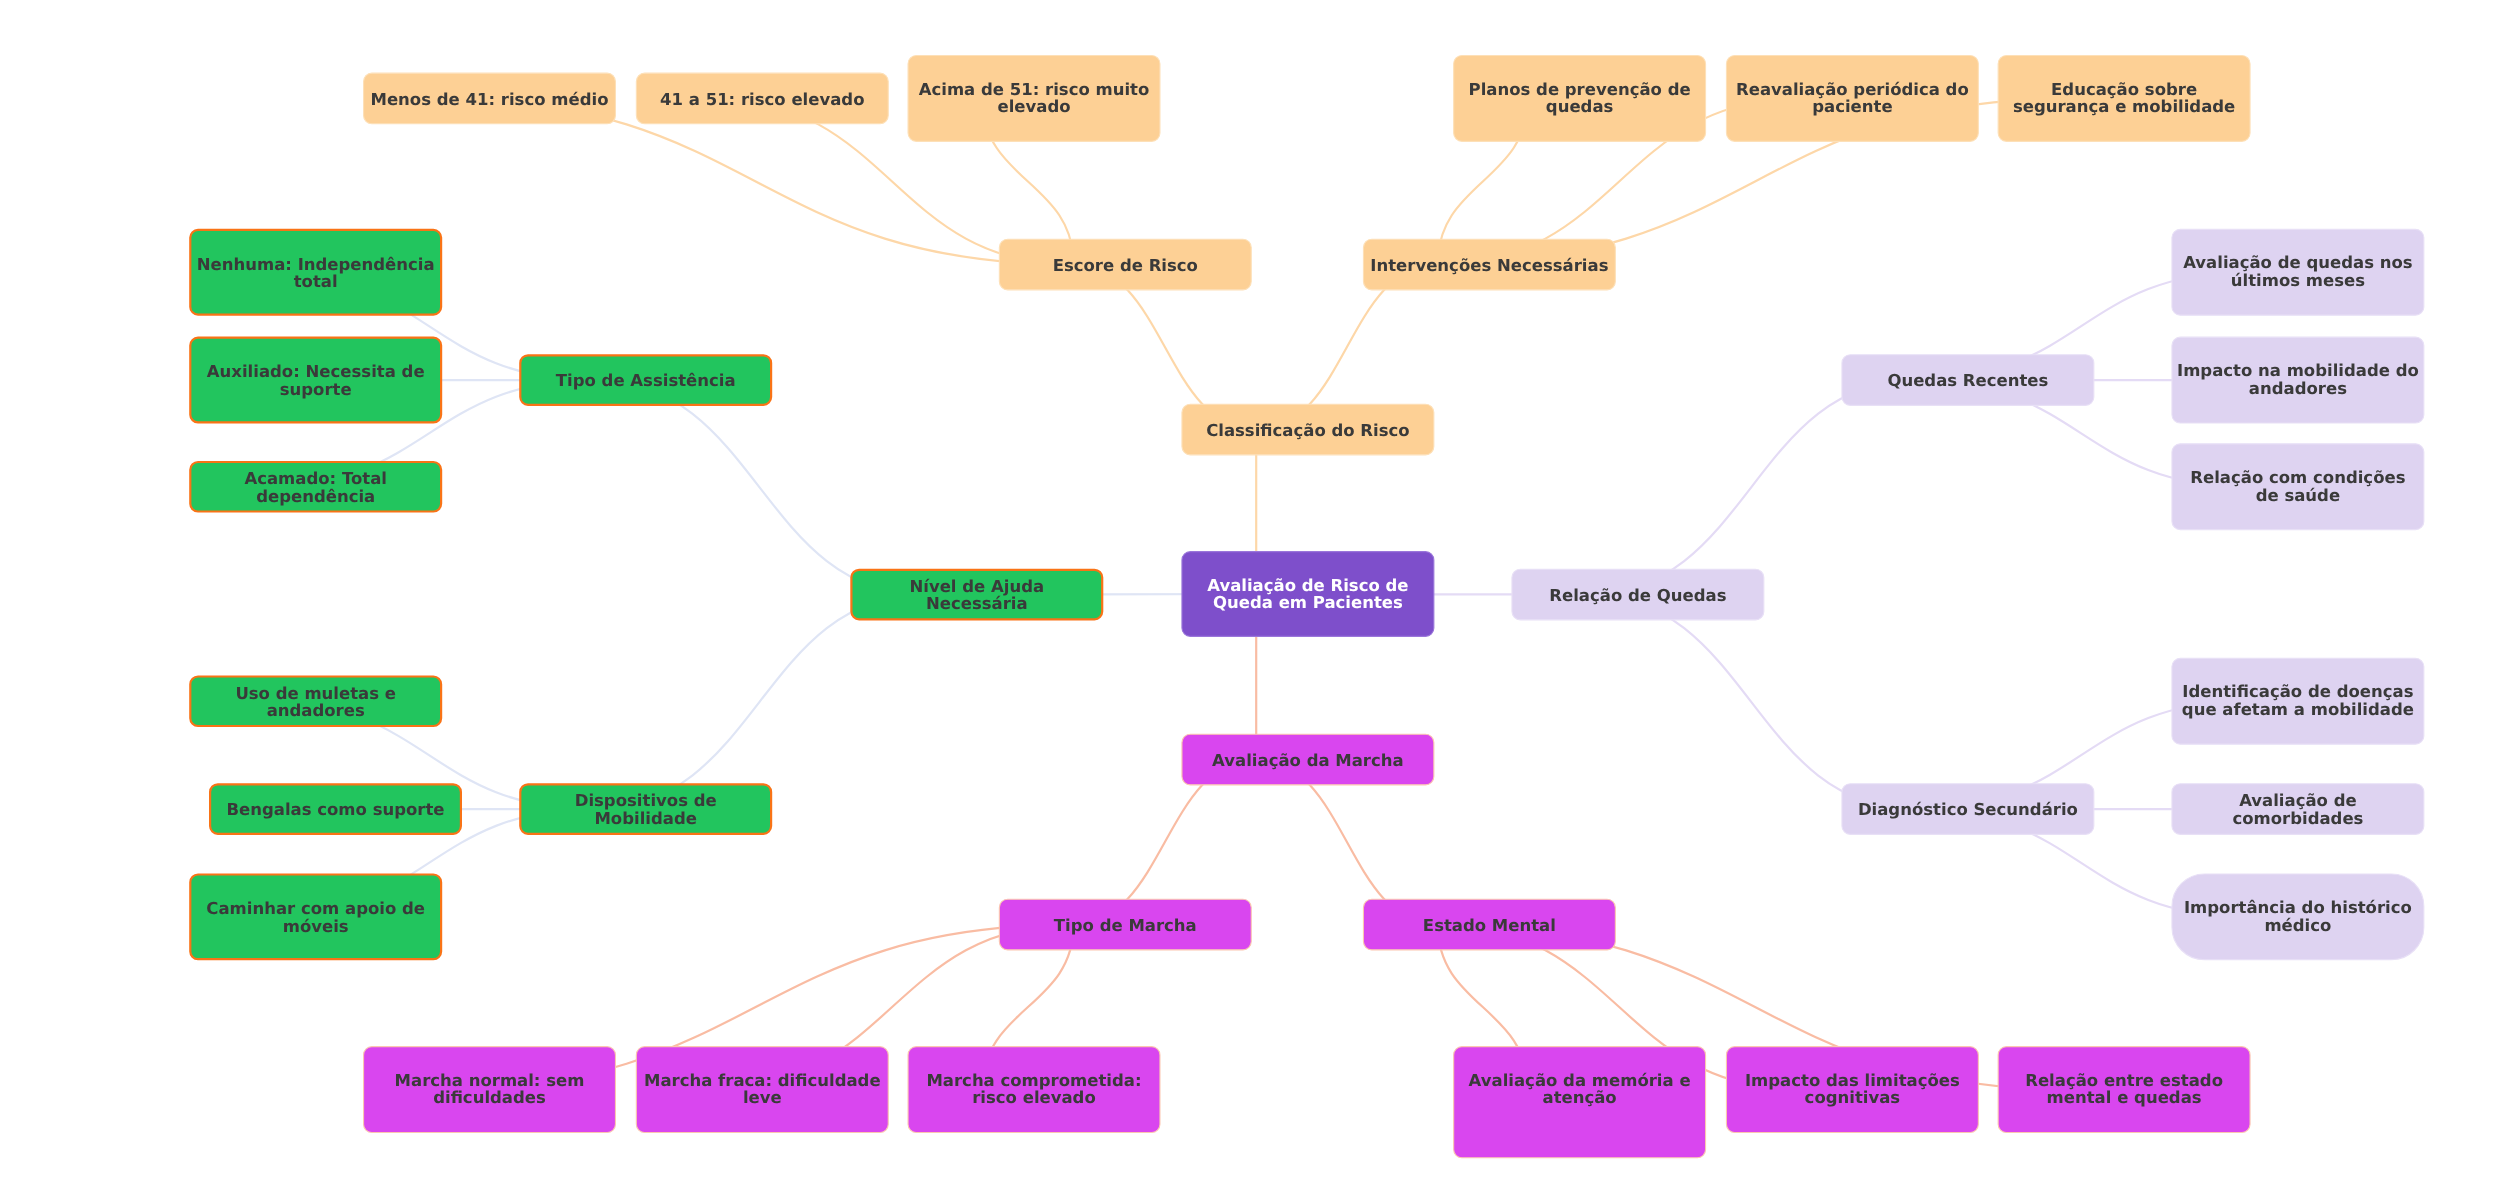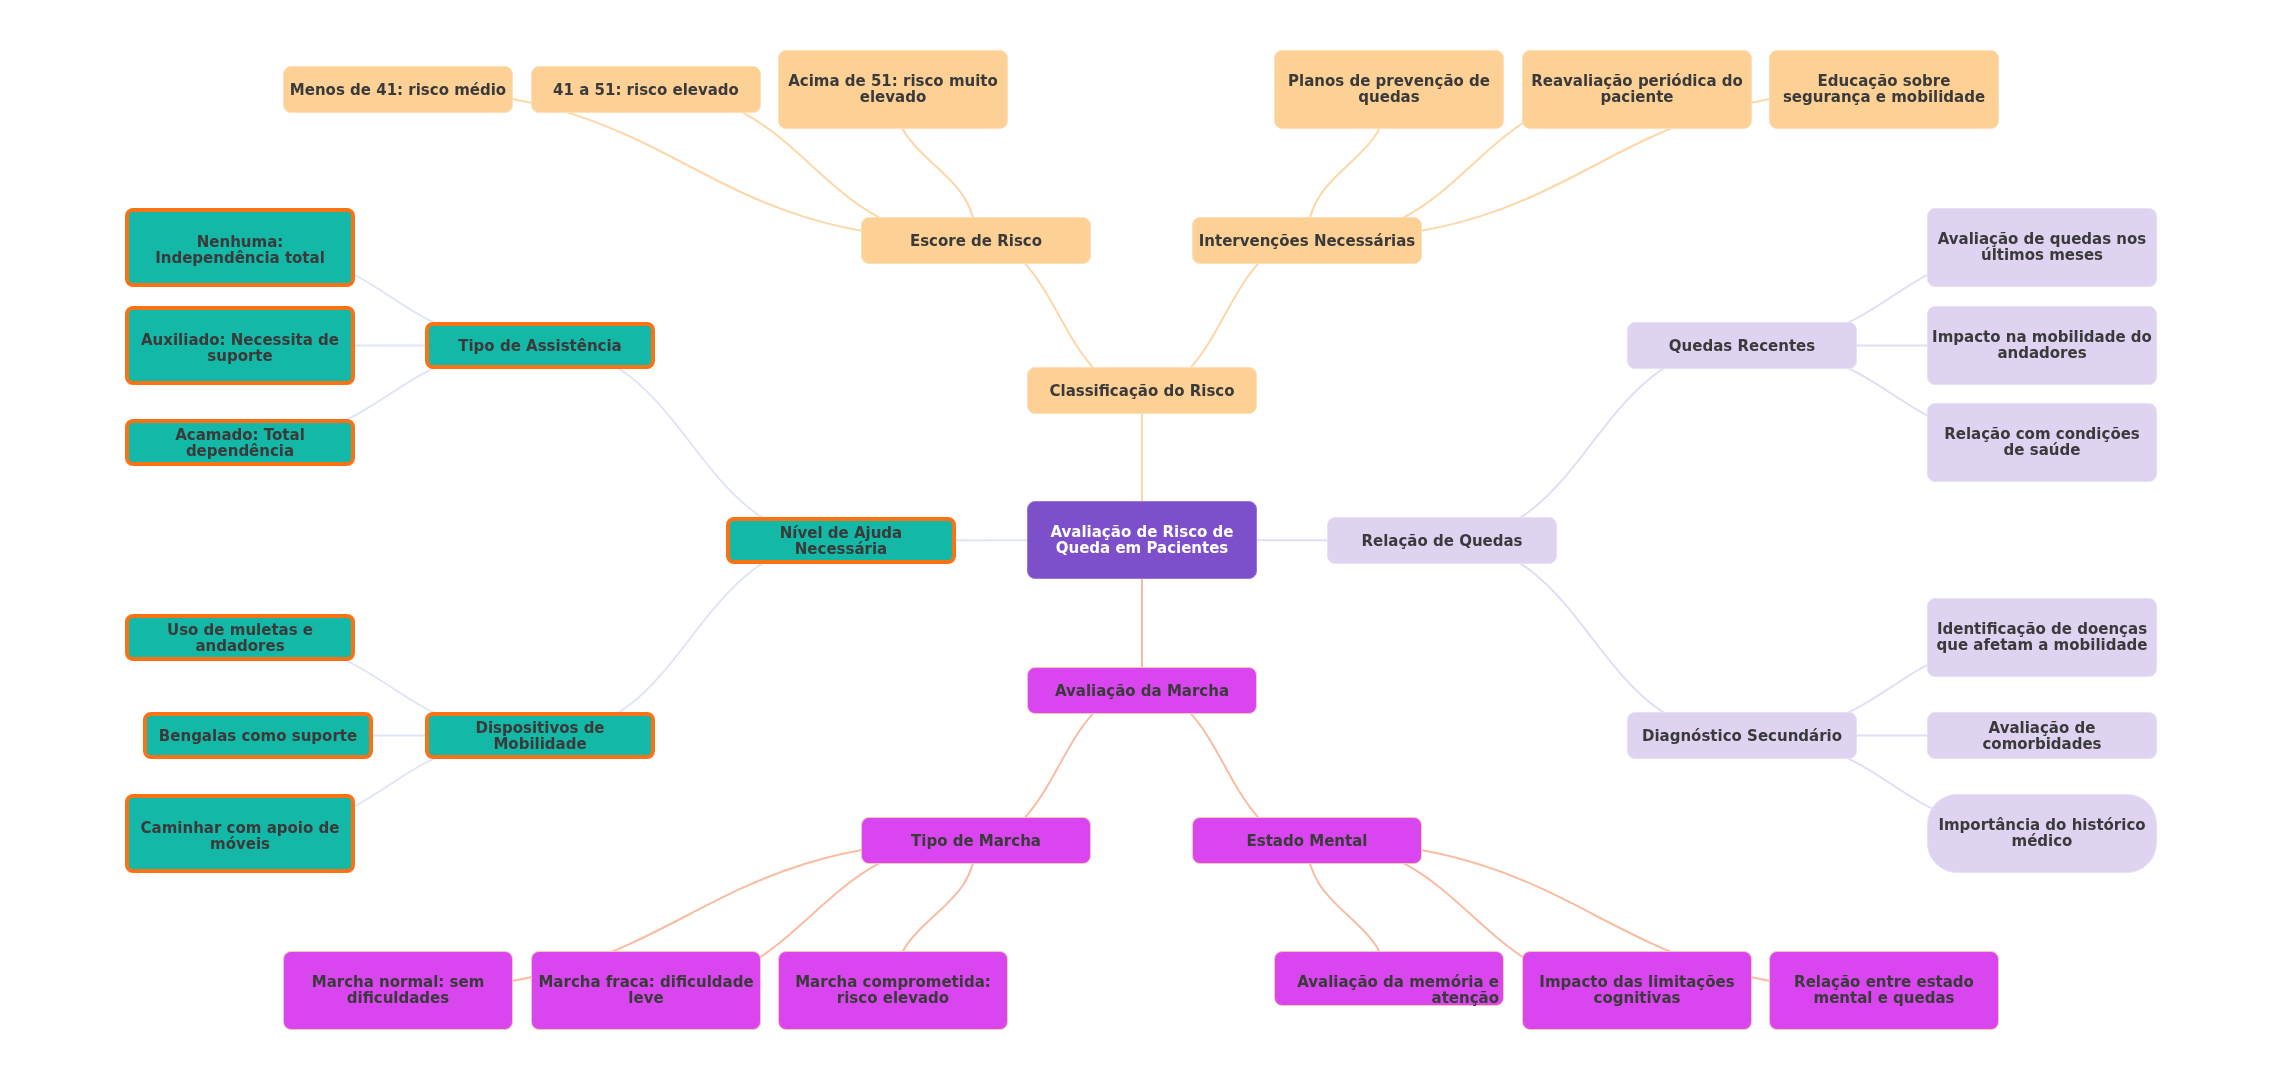--- a/index.html
+++ b/index.html
@@ -2,25 +2,25 @@
 <html><head>
 <meta charset="utf-8">
 <style>
   html, body { margin:0; padding:0; background:#ffffff; }
   body { width:2280px; height:1080px; position:relative; overflow:hidden;
          font-family:"DejaVu Sans", sans-serif; }
   #edges { position:absolute; left:0; top:0; width:2280px; height:1080px; }
   .node { position:absolute; box-sizing:border-box; border-radius:8px;
           display:flex; align-items:center; justify-content:center; text-align:center;
           font-weight:bold; font-size:15px; line-height:16px; color:#3a3a3a;
-          padding:0 4px; }
+          padding:0 4px;margin-left:47px; }
   .node.tall { align-items:flex-start; padding-top:22px; }
   .root { background:#7e4fcb; color:#ffffff; border:1px solid #9a76da; }
   .c-top { background:#fdd095; border:1px solid #fde0b8; }
-  .c-left { background:#14b8a6; border:4px solid #f97316; }
+  .c-left { background:#22c55e; border:2px solid #f97316; }
   .c-right { background:#ded3f1; border:1px solid #e8e0f6; }
   .c-bottom { background:#d946ef; border:1px solid #fbc6b0; }
   .node span { display:block; }
 </style>
 </head>
 <body>
 
 <svg id="edges" xmlns="http://www.w3.org/2000/svg">
     <path d="M1142,540 C1142,465.25 1142,465.25 1142,390.5" fill="none" stroke="#fdd7a8" stroke-width="2"></path>
     <path d="M1142,390.5 C1059,390.5 1059,240.5 976,240.5" fill="none" stroke="#fdd7a8" stroke-width="2"></path>
@@ -159,21 +159,21 @@
 </div>
 <div class="node c-bottom tall" style="left:283px;top:951px;width:230px;height:79px;">
   <span>Marcha normal: sem dificuldades</span>
 </div>
 <div class="node c-bottom tall" style="left:531px;top:951px;width:230px;height:79px;">
   <span>Marcha fraca: dificuldade leve</span>
 </div>
 <div class="node c-bottom tall" style="left:778px;top:951px;width:230px;height:79px;">
   <span>Marcha comprometida: risco elevado</span>
 </div>
-<div class="node c-bottom tall" style="left:1274px;top:951px;width:230px;height:55px;text-align:right;">
+<div class="node c-bottom tall" style="left:1274px;top:951px;width:230px;height:102px;">
   <span>Avaliação da memória e atenção</span>
 </div>
 <div class="node c-bottom tall" style="left:1522px;top:951px;width:230px;height:79px;">
   <span>Impacto das limitações cognitivas</span>
 </div>
 <div class="node c-bottom tall" style="left:1769px;top:951px;width:230px;height:79px;">
   <span>Relação entre estado mental e quedas</span>
 </div>
 
 </body></html>

